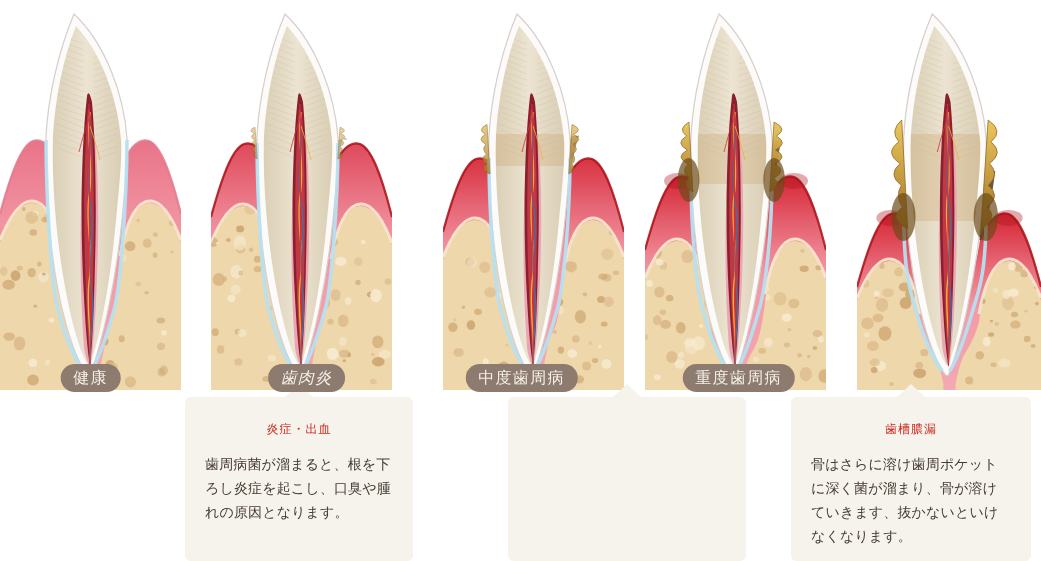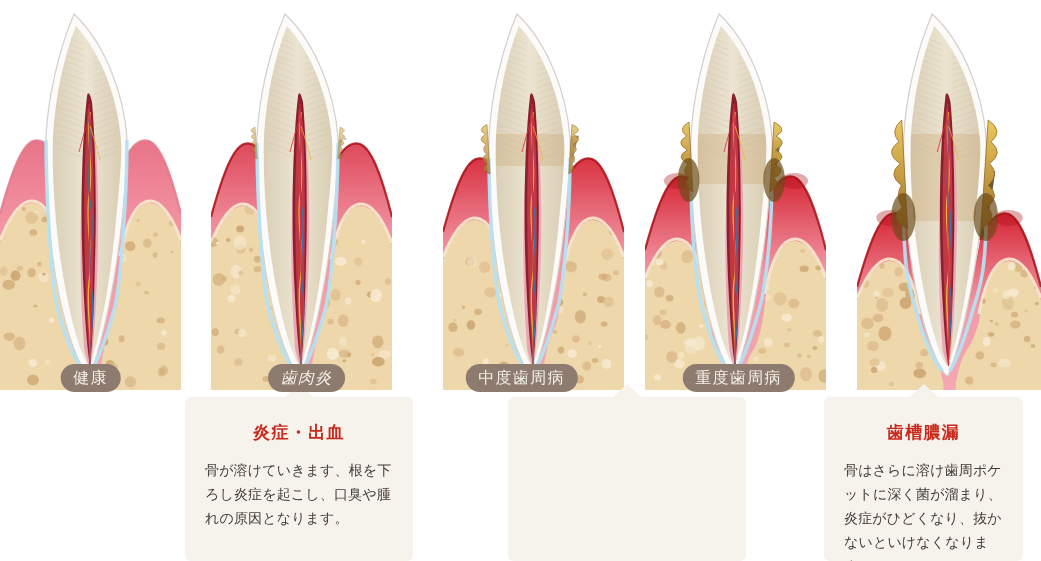--- a/index.html
+++ b/index.html
@@ -19,21 +19,21 @@
   .callout{
     position:absolute;top:397px;height:164px;box-sizing:border-box;
     background:var(--box-bg);border-radius:6px;text-align:center;z-index:2;
   }
   .arrow-up{
     position:absolute;top:-13px;left:50%;margin-left:-15px;width:0;height:0;
     border-left:15px solid transparent;border-right:15px solid transparent;
     border-bottom:14px solid var(--box-bg);
   }
   .callout-title{
-    margin:24px 0 14px;color:var(--title-red);font-size:17px;font-weight:bold;
+    margin:24px 0 14px;color:var(--title-red);font-size:12px;font-weight:normal;
     letter-spacing:.08em;
   }
   .callout-body{
     margin:11px 20px 0;text-align:left;font-size:14px;line-height:1.72;
     color:var(--body-text);letter-spacing:.01em;
   }
 </style>
 </head>
 <body>
 
@@ -839,26 +839,26 @@
             <ellipse cx="45.6" cy="217" rx="12" ry="24" fill="#6b4a17" opacity="0.7"></ellipse>
             <ellipse cx="126.7" cy="217" rx="12" ry="24" fill="#6b4a17" opacity="0.7"></ellipse>
           </svg>
         </div>
   </figure>
 </div>
   <div id="callouts">
   <section class="callout" style="left: 185px; width: 228px;">
     <div class="arrow-up"></div>
     <h3 class="callout-title">炎症・出血</h3>
-    <p class="callout-body">骨が溶けていきます、根を下ろし炎症を起こし、口臭や腫れの原因となります。</p>
+    <p class="callout-body">歯周病菌が溜まると、根を下ろし炎症を起こし、口臭や腫れの原因となります。</p>
   </section>
 
   <section class="callout" style="left: 508px; width: 238px;">
     <div class="arrow-up"></div>
   </section>
 
-  <section class="callout" style="left: 824px; width: 199px;">
+  <section class="callout" style="left: 791px; width: 240px;">
     <div class="arrow-up"></div>
     <h3 class="callout-title">歯槽膿漏</h3>
-    <p class="callout-body">骨はさらに溶け歯周ポケットに深く菌が溜まり、炎症がひどくなり、抜かないといけなくなります。</p>
+    <p class="callout-body">骨はさらに溶け歯周ポケットに深く菌が溜まり、骨が溶けていきます、抜かないといけなくなります。</p>
   </section>
 </div>
 </div>
 
 </body></html>

